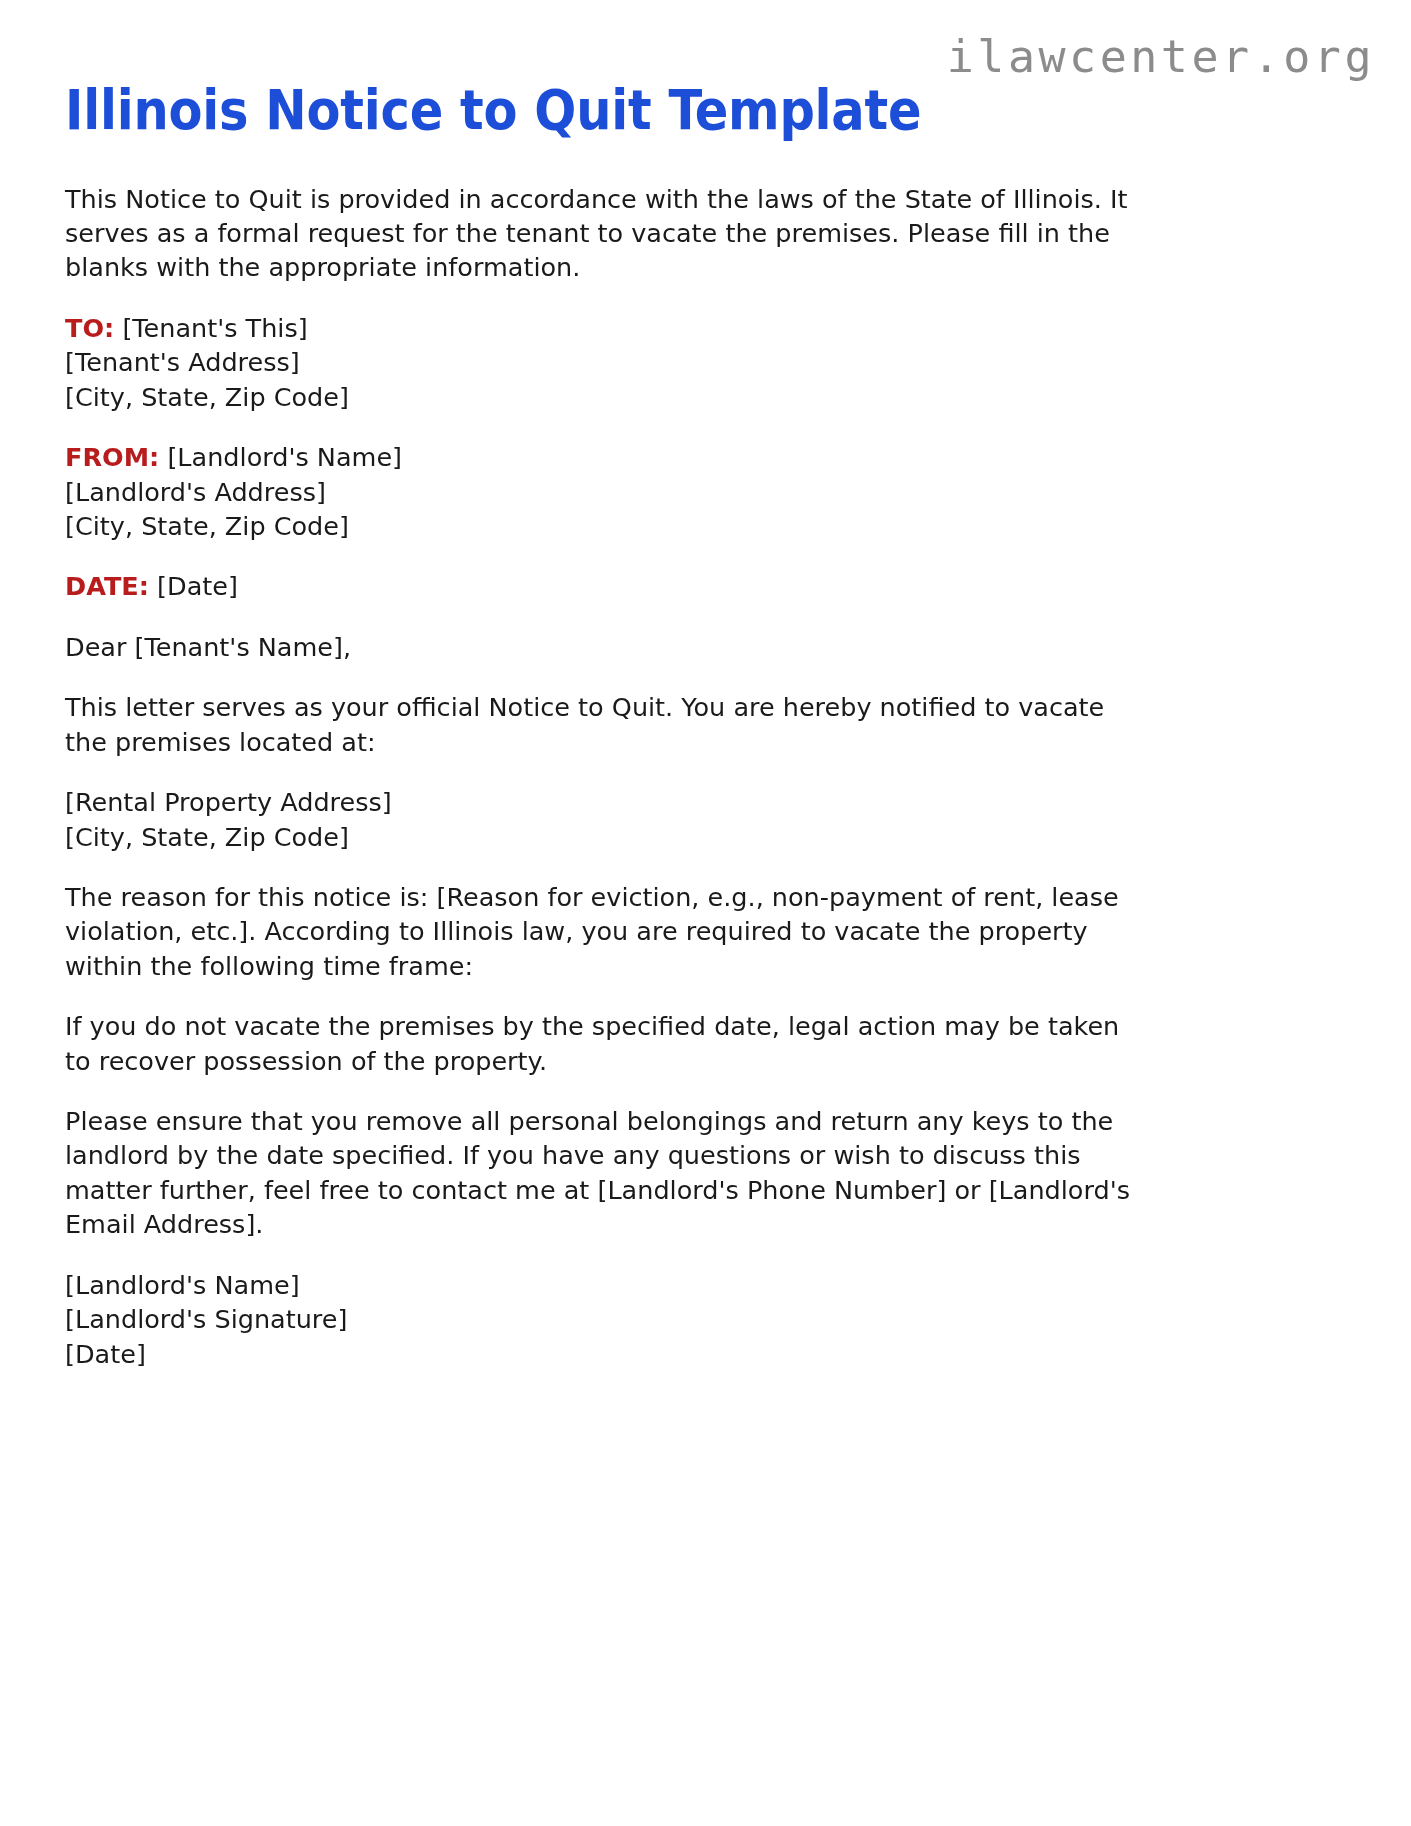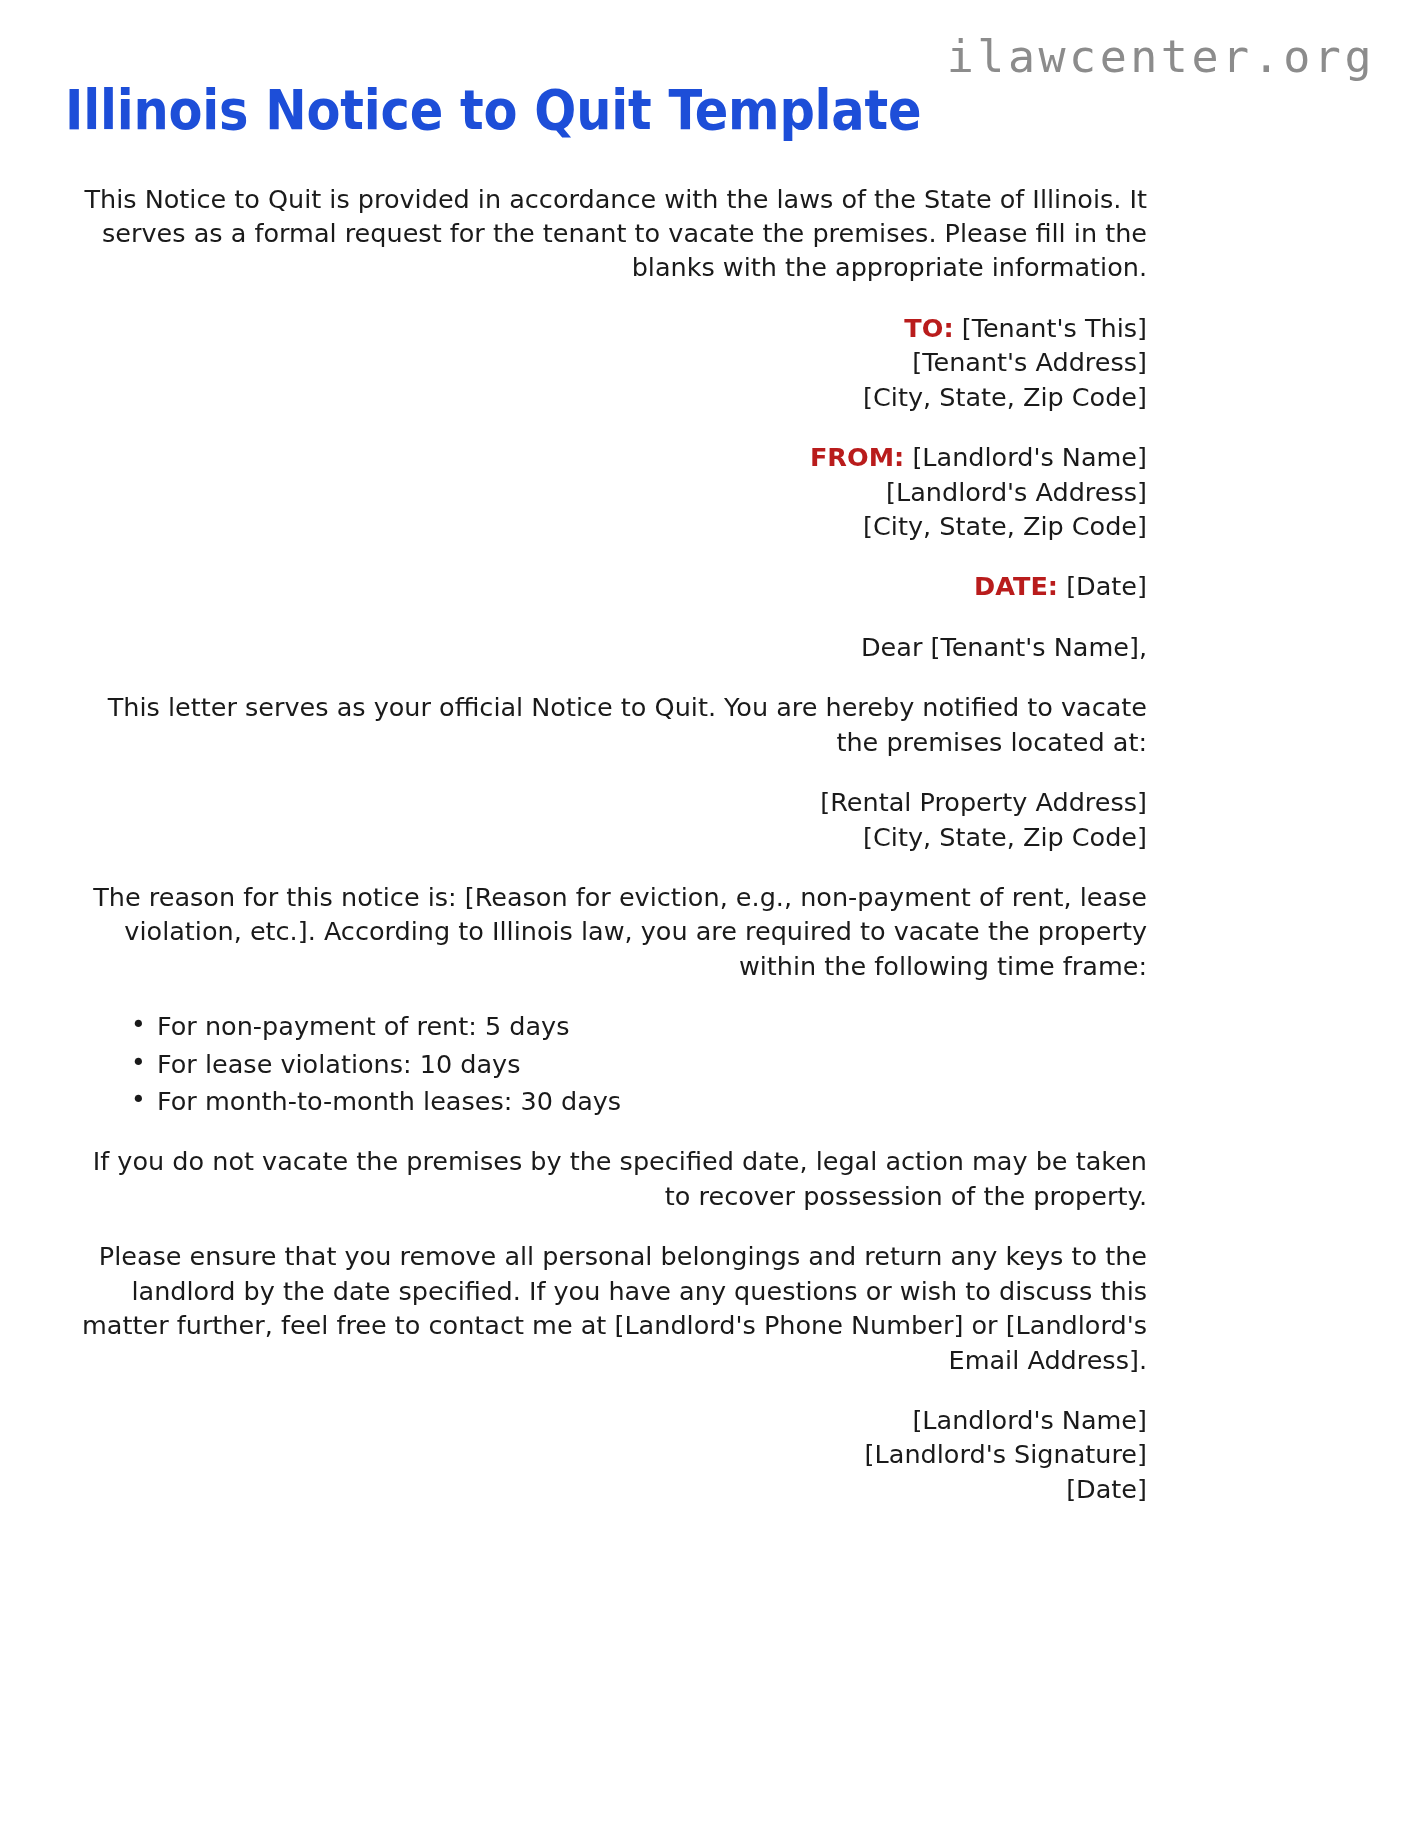--- a/index.html
+++ b/index.html
@@ -47,21 +47,21 @@
     line-height: 1.12;
     margin: 0 0 40px 0;
     letter-spacing: -0.2px;
     color: #1d4ed8;
   }
   p.para {
     font-size: 25.5px;
     line-height: 1.35;
     margin: 0 0 26px 0;
     color: #1a1a1a;
-    text-align: right;
+    text-align: left;
   }
   .lbl {
     font-weight: bold;
     color: #b91c1c;
   }
   ul.timeframe {
     margin: 0 0 26px 0;
     padding: 0 0 0 66px;
     list-style: none;
   }
@@ -118,25 +118,20 @@
 
     <p class="para">This letter serves as your official Notice to Quit. You are hereby notified to vacate the premises located at:</p>
 
     <p class="para">
       <span>[Rental Property Address]</span><br>
       <span>[City, State, Zip Code]</span>
     </p>
 
     <p class="para">The reason for this notice is: [Reason for eviction, e.g., non-payment of rent, lease violation, etc.]. According to Illinois law, you are required to vacate the property within the following time frame:</p>
 
-    <ul class="timeframe">
-      <li>For non-payment of rent: 5 days</li>
-      <li>For lease violations: 10 days</li>
-      <li>For month-to-month leases: 30 days</li>
-    </ul>
 
     <p class="para">If you do not vacate the premises by the specified date, legal action may be taken to recover possession of the property.</p>
 
     <p class="para">Please ensure that you remove all personal belongings and return any keys to the landlord by the date specified. If you have any questions or wish to discuss this matter further, feel free to contact me at [Landlord's Phone Number] or [Landlord's Email Address].</p>
 
 
 
     <p class="para">
       <span>[Landlord's Name]</span><br>
       <span>[Landlord's Signature]</span><br>

